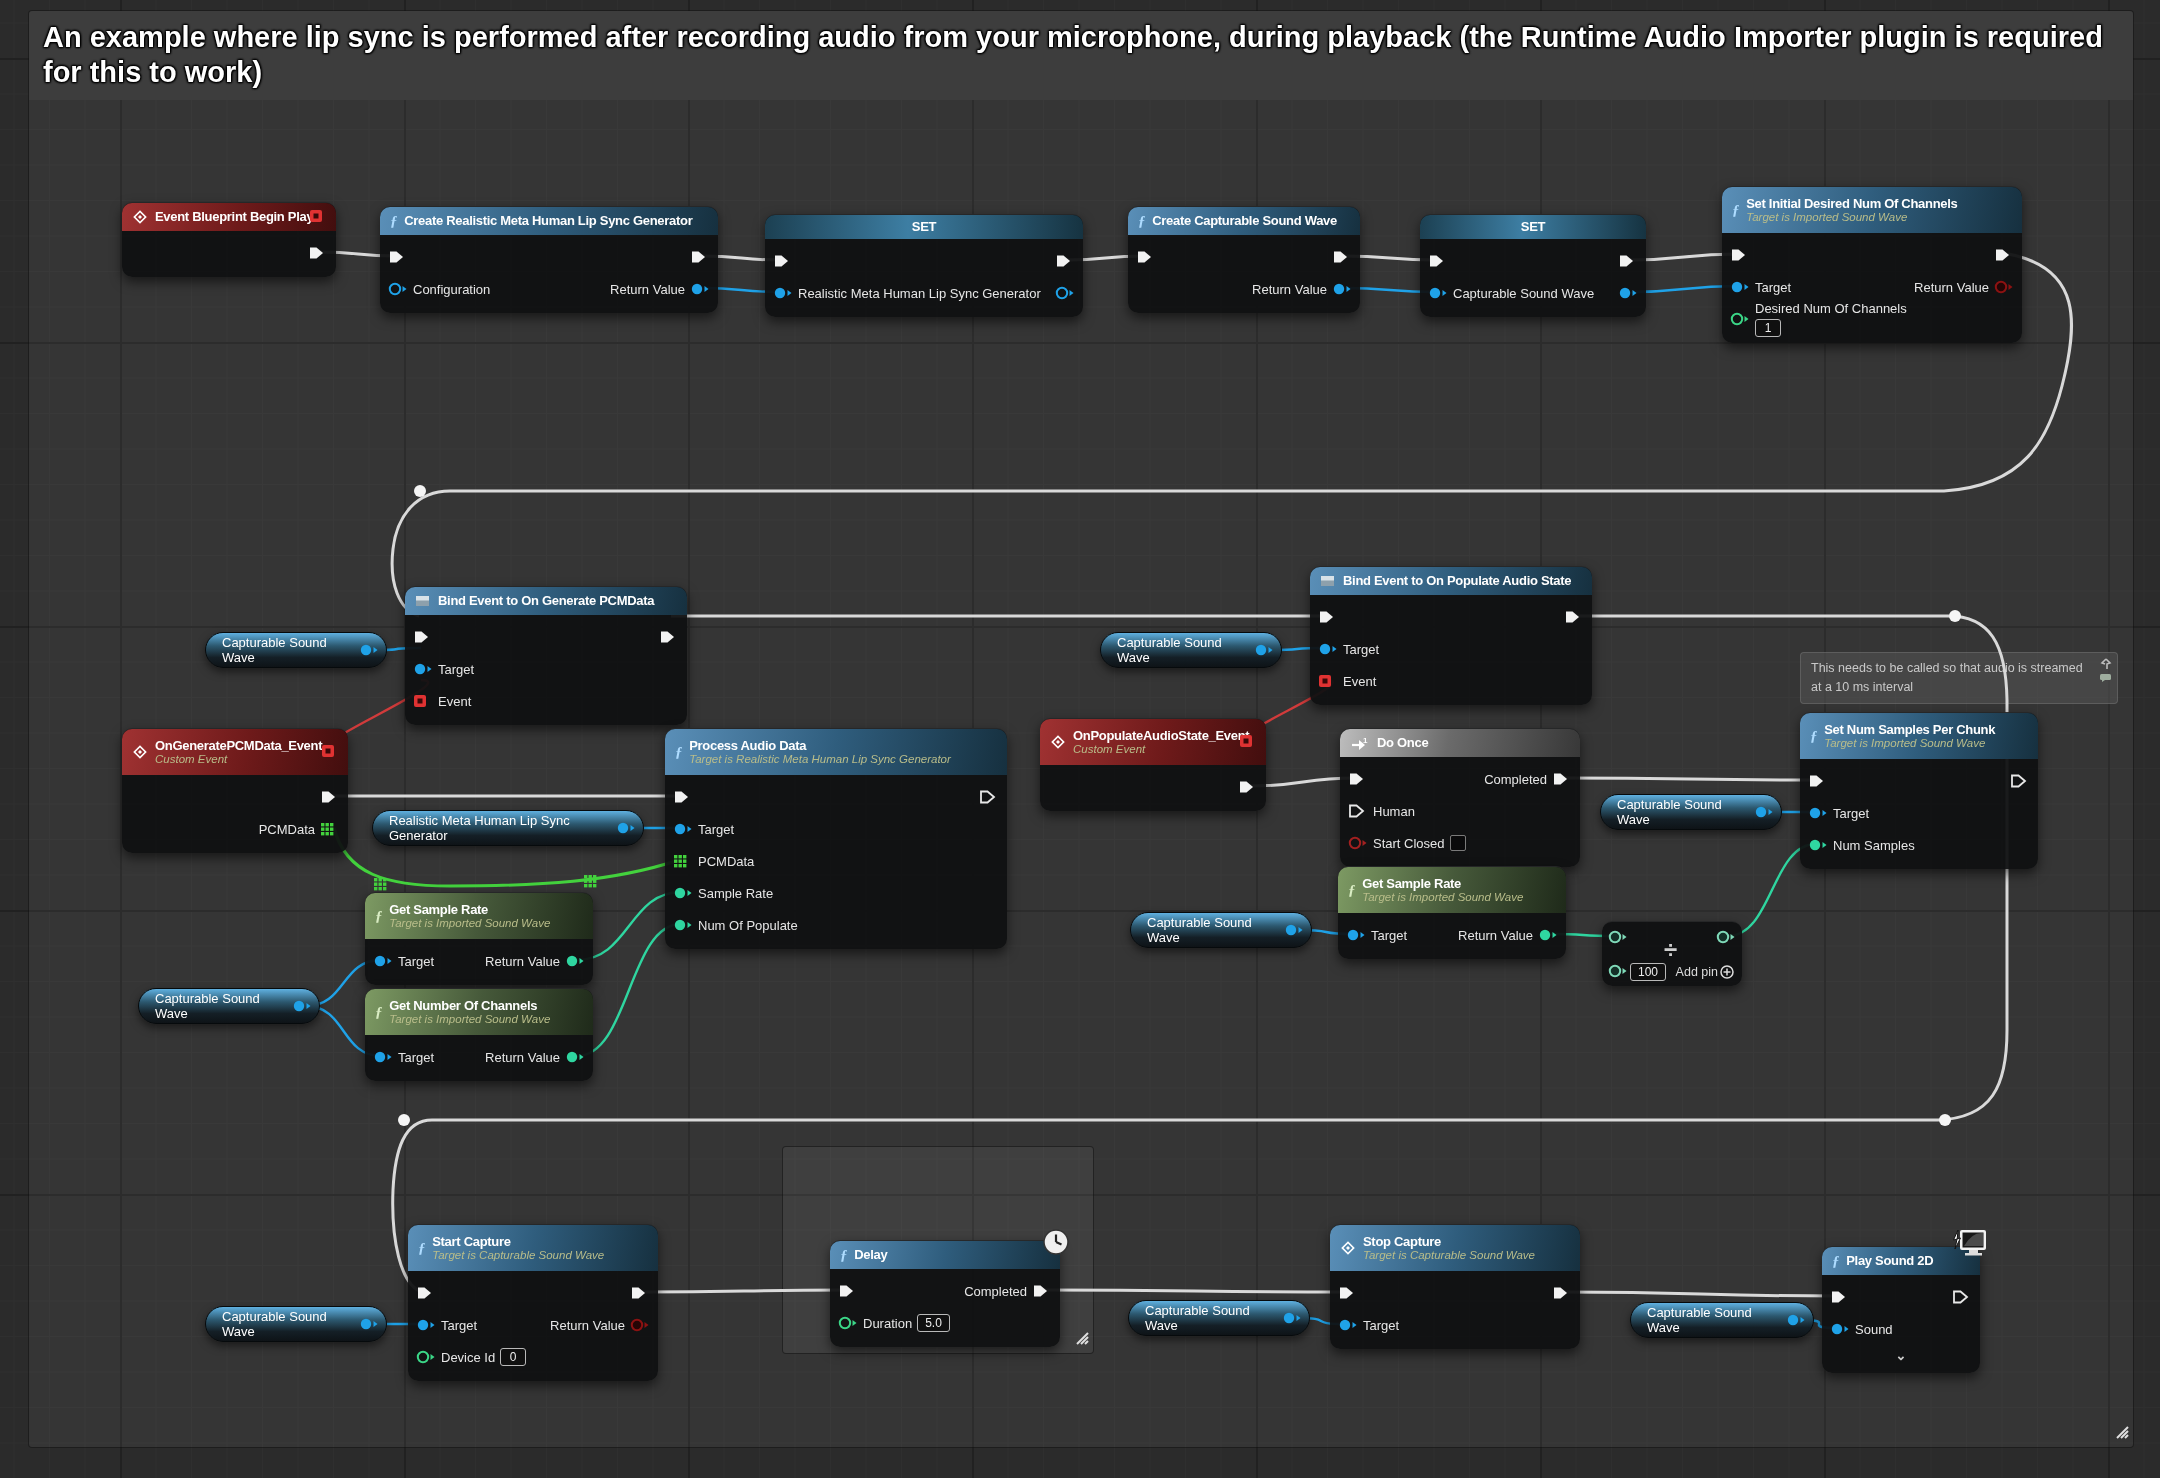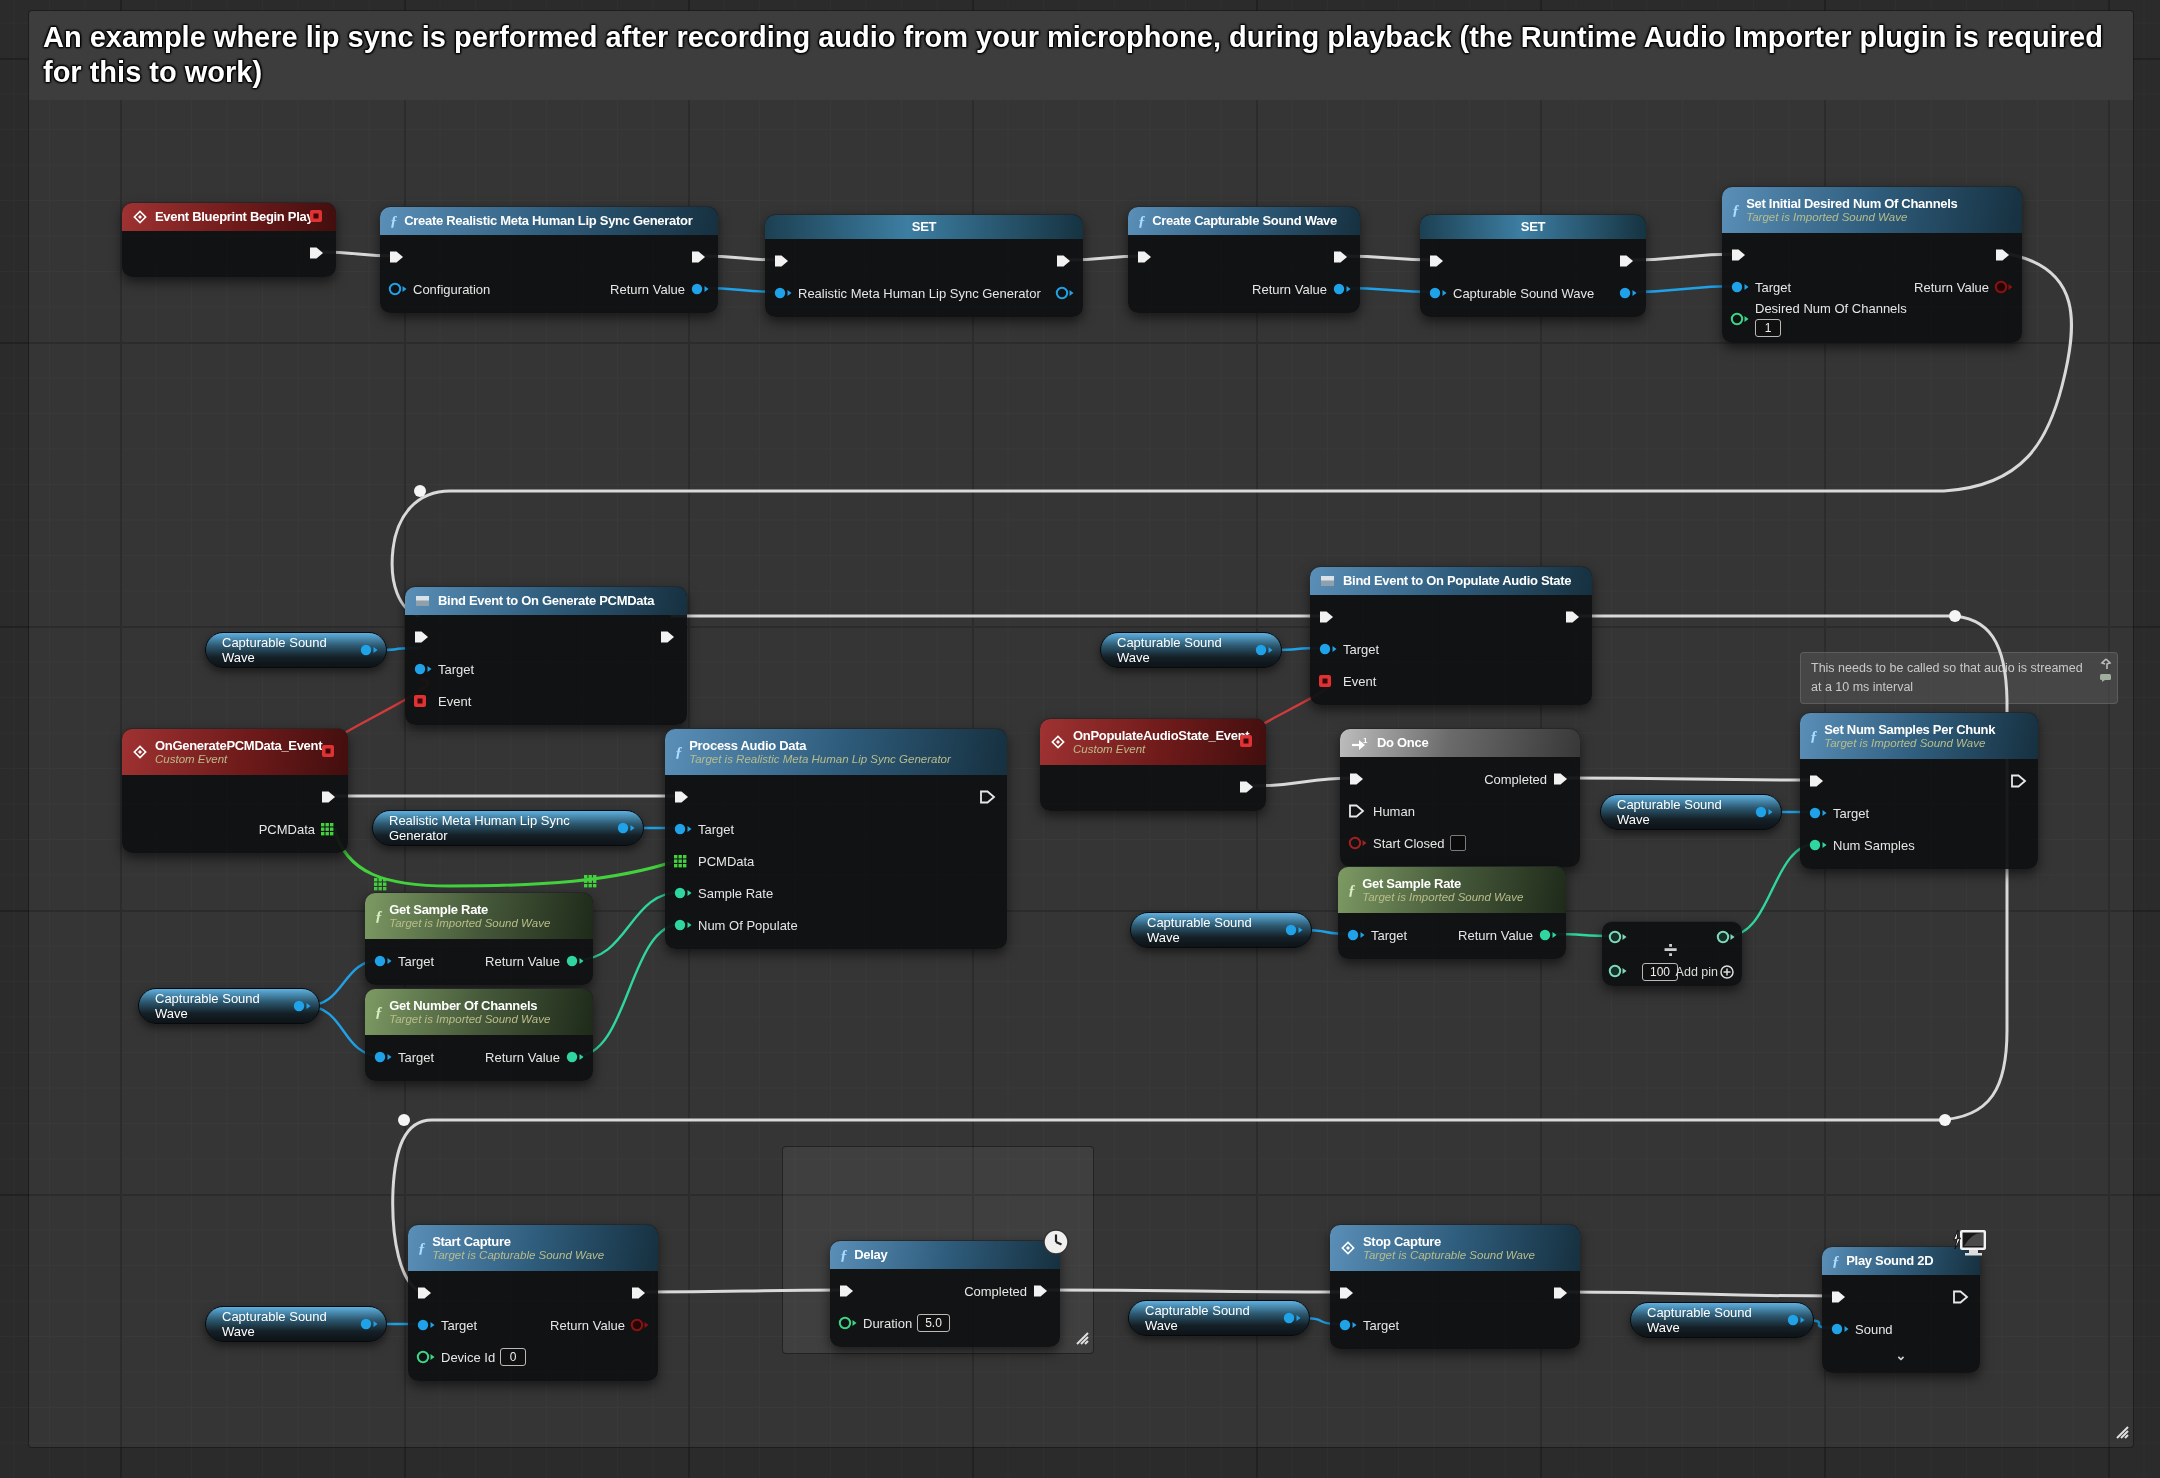--- a/index.html
+++ b/index.html
@@ -1001,21 +1001,21 @@
       </svg></div>
     <div class="node" style="left: 1602px; top: 921px; width: 140px; height: 64px;">
       <div style="position: absolute; left: 6px; top: 7px;"><svg width="20" height="16">
           <circle cx="7" cy="8" r="5.2" fill="#143028" stroke="#7fd9b8" stroke-width="2"></circle>
           <path d="M14.5 5 L18.5 8 L14.5 11 Z" fill="#7fd9b8"></path>
         </svg></div>
       <div style="position: absolute; left: 6px; top: 41px;"><svg width="20" height="16">
           <circle cx="7" cy="8" r="5.2" fill="#143028" stroke="#7fd9b8" stroke-width="2"></circle>
           <path d="M14.5 5 L18.5 8 L14.5 11 Z" fill="#7fd9b8"></path>
         </svg></div>
-      <div class="vbox" style="position: absolute; left: 40px; top: 41px;">100</div>
+      <div class="vbox" style="position: absolute; left: 28px; top: 41px;">100</div>
       <div class="divglyph" style="left: 62px; top: 16px;">÷</div>
       <div style="position: absolute; right: 6px; top: 7px;"><svg width="20" height="16">
           <circle cx="7" cy="8" r="5.2" fill="#143028" stroke="#7fd9b8" stroke-width="2"></circle>
           <path d="M14.5 5 L18.5 8 L14.5 11 Z" fill="#7fd9b8"></path>
         </svg></div>
       <div class="addpin" style="position: absolute; right: 8px; bottom: 7px;">
         <span>Add pin</span>
         <svg width="14" height="14">
           <circle cx="7" cy="7" r="6" fill="none" stroke="#ddd" stroke-width="1.5"></circle>
           <line x1="7" y1="3.5" x2="7" y2="10.5" stroke="#ddd" stroke-width="1.5"></line>

